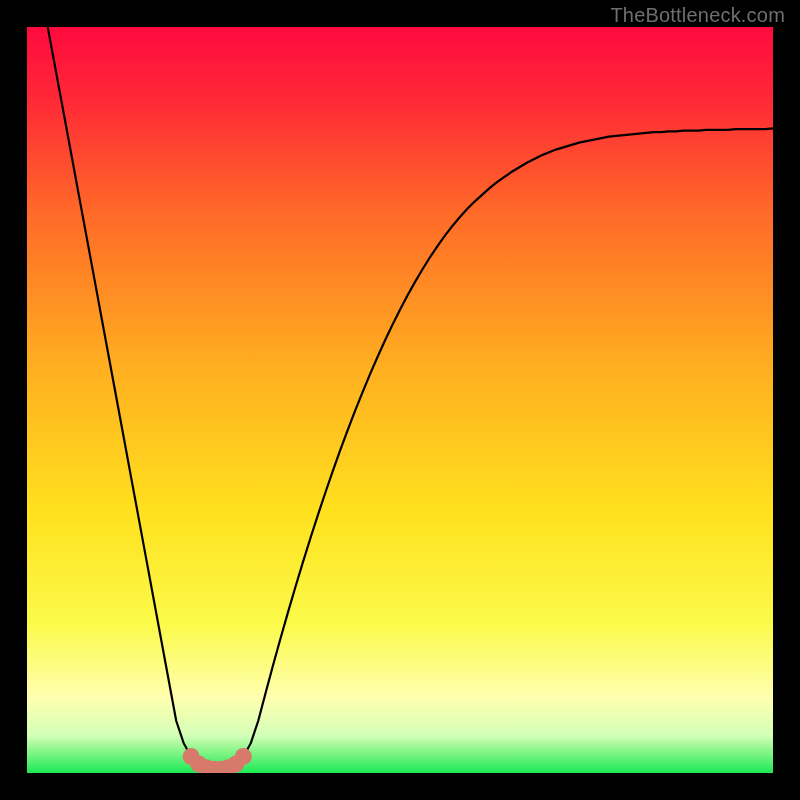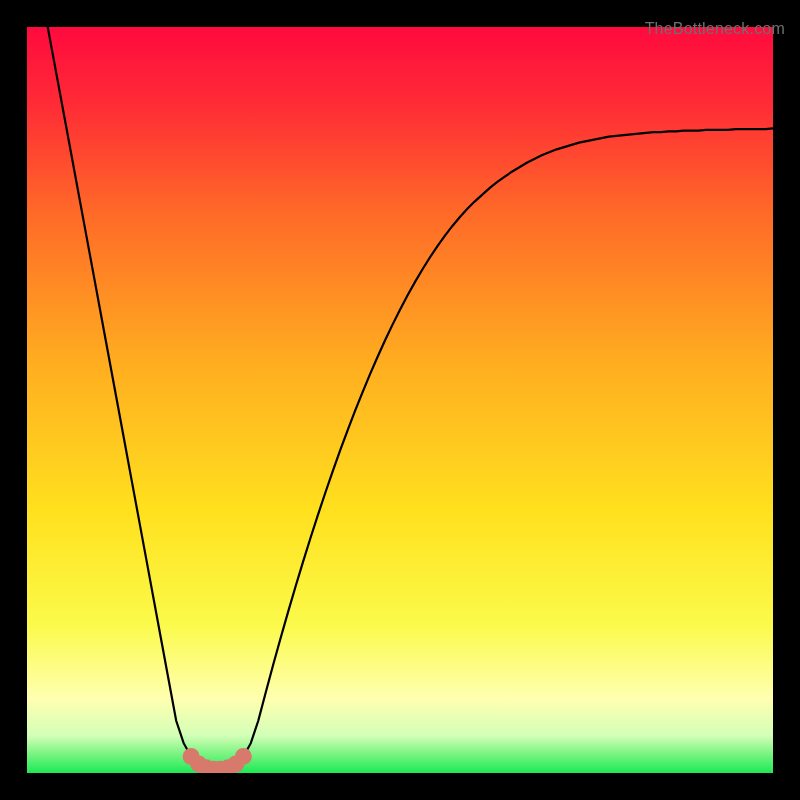--- a/index.html
+++ b/index.html
@@ -21,24 +21,24 @@
   }
   .plot-area {
     position: absolute;
     left: 0;
     top: 0;
     width: 746px;
     height: 746px;
   }
   .watermark {
     position: absolute;
-    top: 20px;
+    top: 4px;
     right: 15px;
     color: #6f6f6f;
-    font-size: 16px;
+    font-size: 20px;
     font-weight: 400;
     letter-spacing: 0.2px;
   }
 </style>
 </head>
 <body>
 
 <div class="frame">
   <svg class="plot-area" viewBox="0 0 746 746" preserveAspectRatio="none">
     <defs>

